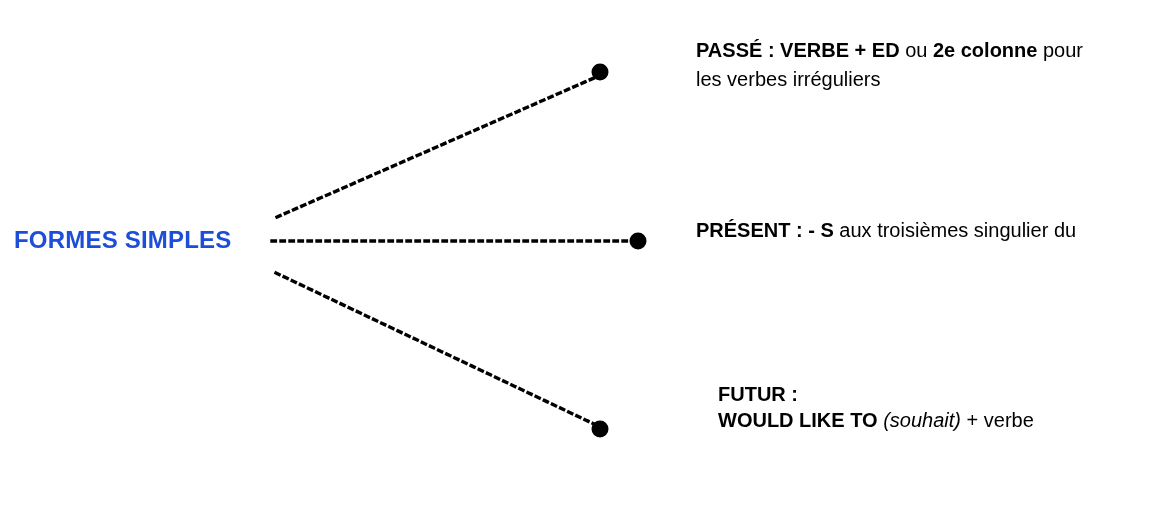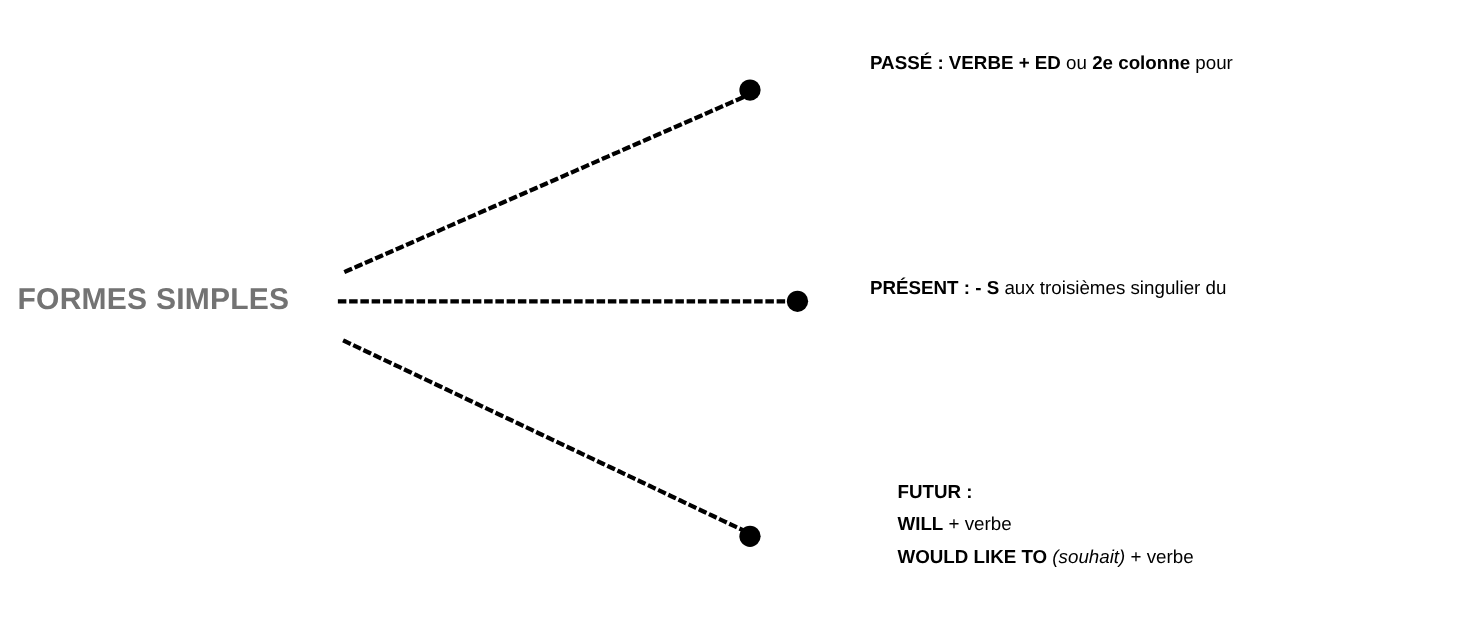--- a/index.html
+++ b/index.html
@@ -27,25 +27,25 @@
     height: 515px;
   }
   .root-label {
     position: absolute;
     left: 14px;
     top: 226px;
     font-size: 24px;
     font-weight: bold;
     letter-spacing: 0.2px;
     white-space: nowrap;
-    color: #737373;
+    color: #1d4ed8;
   }
   .branch-text {
     position: absolute;
-    font-size: 15px;
+    font-size: 20px;
     line-height: 29px;
     color: #000000;
   }
   .branch-text.past    { left: 696px; top: 36px;  width: 452px; }
   .branch-text.present { left: 696px; top: 216px; width: 452px; }
   .branch-text.future  { left: 718px; top: 381px; width: 452px; line-height: 26px; }
   .b { font-weight: bold; }
   .i { font-style: italic; }
   .n { font-weight: normal; }
 </style>
@@ -60,25 +60,25 @@
       <line x1="276" y1="273" x2="594" y2="424" stroke="#000000" stroke-width="3.4" stroke-linecap="square" stroke-dasharray="3.4 5.6"></line>
       <circle cx="600" cy="72" r="8.5" fill="#000000"></circle>
       <circle cx="638" cy="241" r="8.5" fill="#000000"></circle>
       <circle cx="600" cy="429" r="8.5" fill="#000000"></circle>
     </svg>
 
   <div class="root-label">FORMES SIMPLES</div>
 
   <div class="branch-text past">
       <div><span class="b">PASSÉ : VERBE + ED</span><span class="n"> ou </span><span class="b">2e colonne</span><span class="n"> pour</span></div>
+      <div><span class="n">les verbes irréguliers</span></div>
     </div>
 
   <div class="branch-text present">
       <div><span class="b">PRÉSENT : - S</span><span class="n"> aux troisièmes singulier du</span></div>
     </div>
 
   <div class="branch-text future">
       <div><span class="b">FUTUR :</span></div>
-      <div><span class="b">WILL</span><span class="n"> + verbe</span></div>
       <div><span class="b">WOULD LIKE TO</span><span class="n"> </span><span class="i">(souhait)</span><span class="n"> + verbe</span></div>
     </div>
 
 </div>
 
 </body></html>

